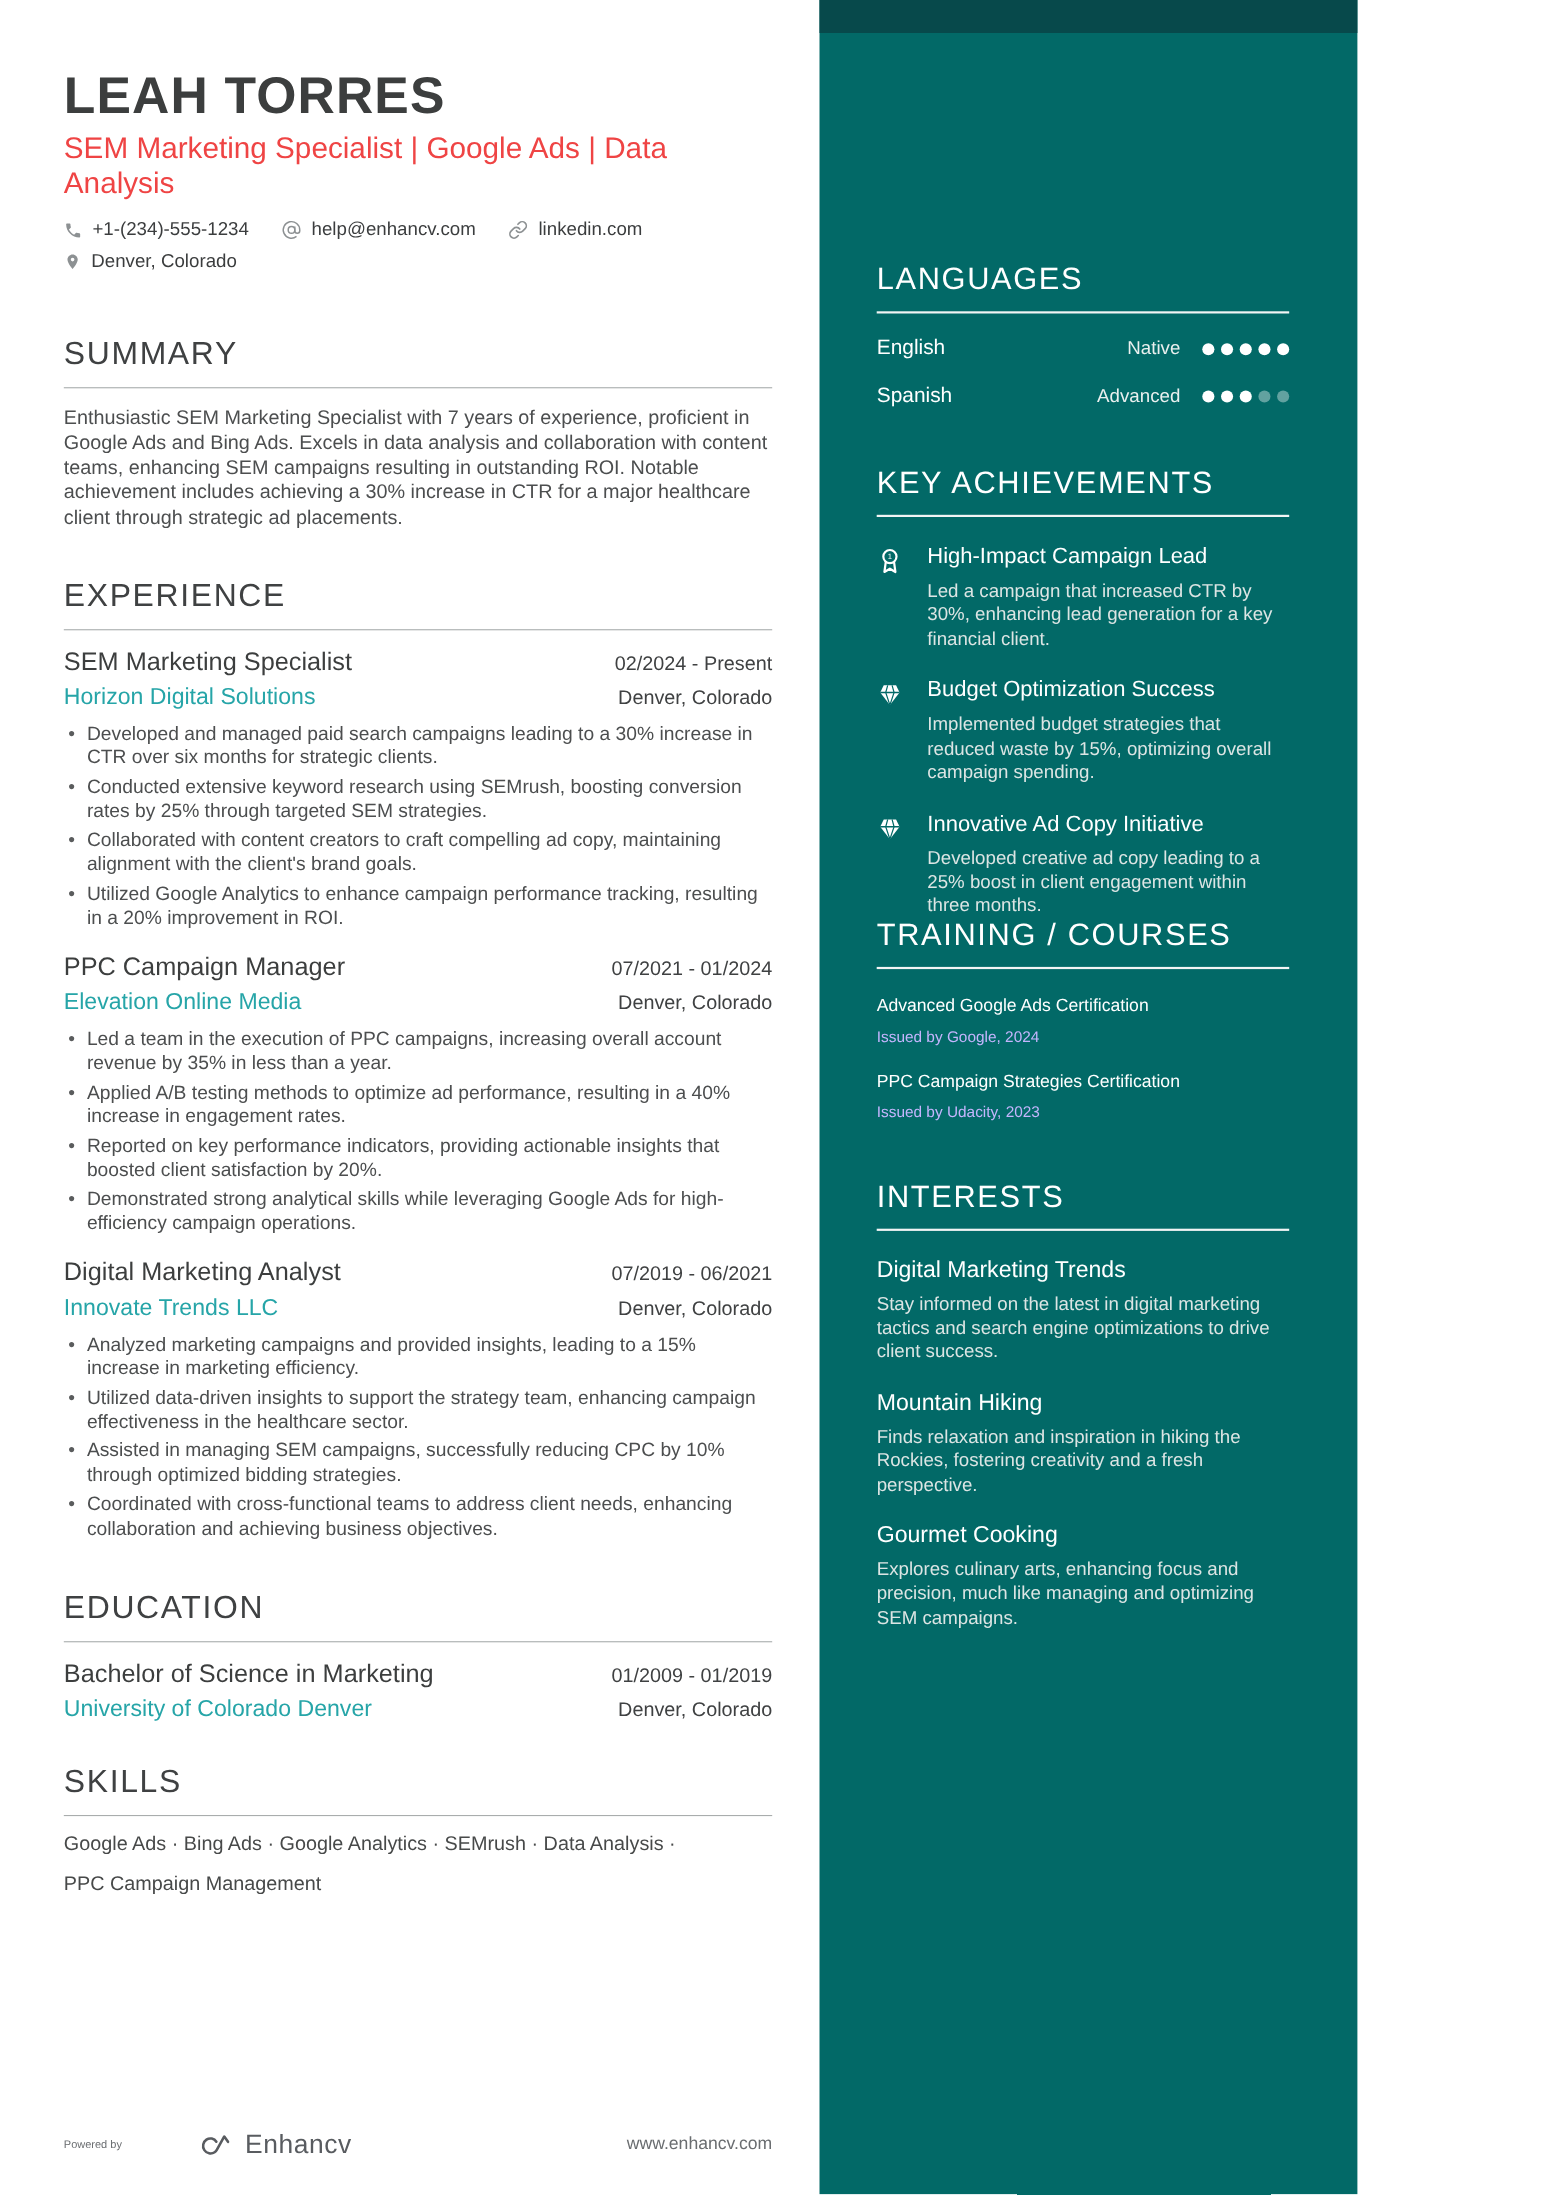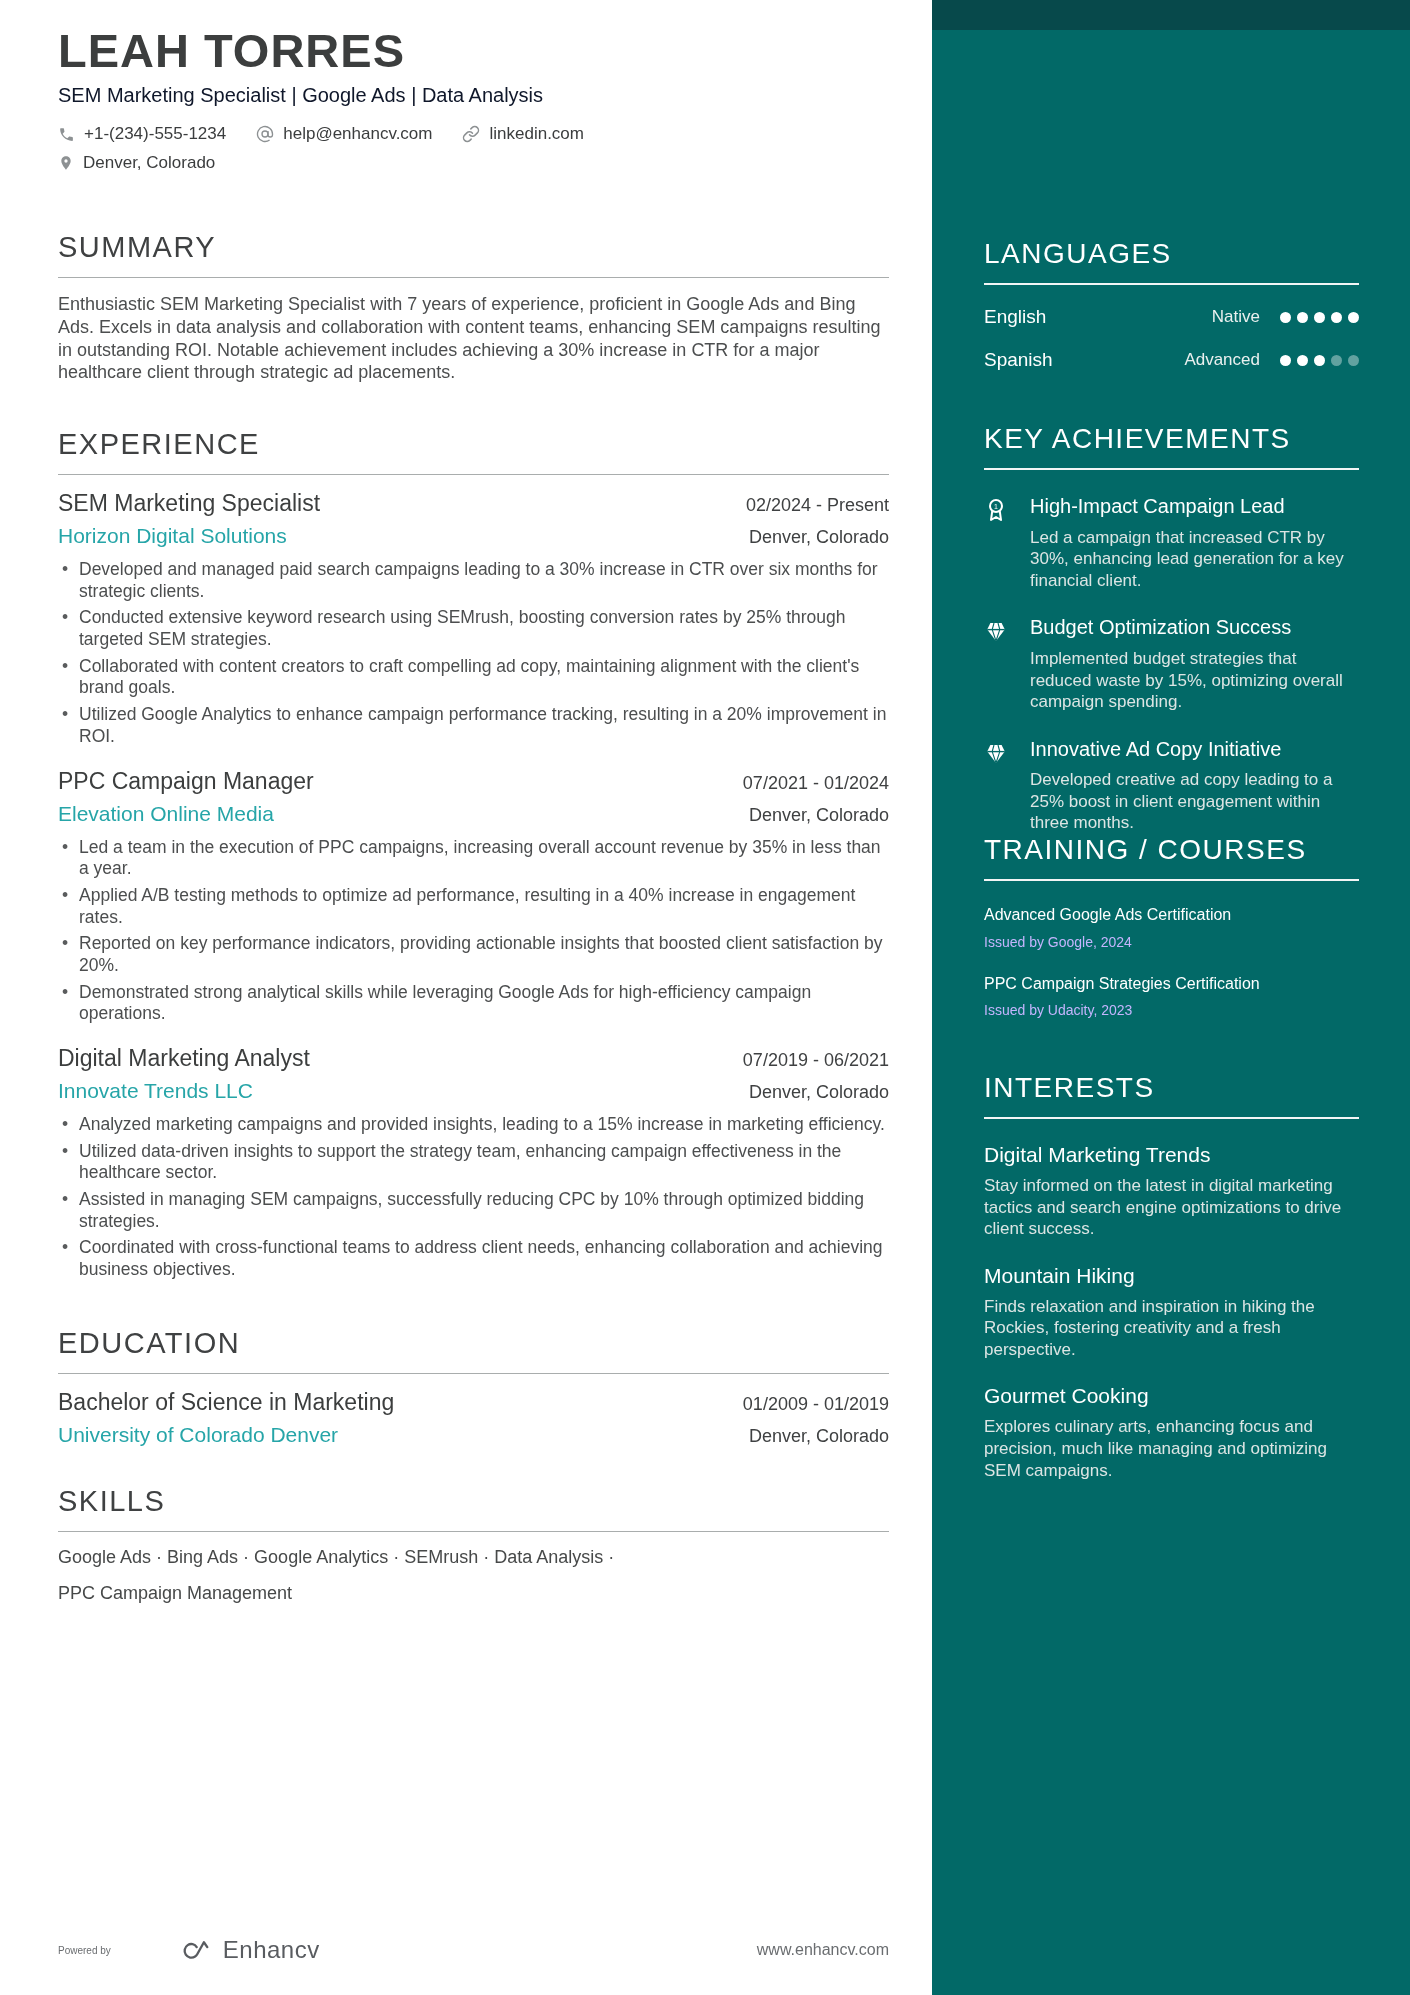--- a/index.html
+++ b/index.html
@@ -1,24 +1,24 @@
 <!DOCTYPE html>
 <html><head>
 <meta charset="utf-8">
 <style>
   * { box-sizing: border-box; }
   html, body { margin: 0; padding: 0; background: #ffffff; }
   body { font-family: "Liberation Sans", "DejaVu Sans", sans-serif; }
   .page { width: 1410px; height: 1995px; display: flex; background: #fff; overflow: hidden; position: relative; }
 
   
-  .main { width: 932px; flex: none; padding: 26px 43px 0 58px; position: relative; }
+  .main { width: 745px; flex: none; padding: 62px 43px 0 58px; position: relative; }
 
   .person-name { font-size: 47px; font-weight: 700; color: #3c3e3e; letter-spacing: 1px; margin: 0; line-height: 1.05; }
-  .person-title { font-size: 20px; color: #0f172a; margin-top: 9px; }
+  .person-title { font-size: 27px; color: #ef4444; margin-top: 9px; }
   .contact-row { display: flex; align-items: center; gap: 30px; margin-top: 17px; }
   .contact-row.second { margin-top: 9px; }
   .contact-item { display: flex; align-items: center; gap: 9px; font-size: 17px; color: #3b3d3e; }
   .contact-item svg { display: block; }
 
   .section { margin-top: 0; }
   .sec-gap-summary { margin-top: 58px; }
   .sec-gap-experience { margin-top: 44px; }
   .sec-gap-education { margin-top: 46px; }
   .sec-gap-skills { margin-top: 38px; }

